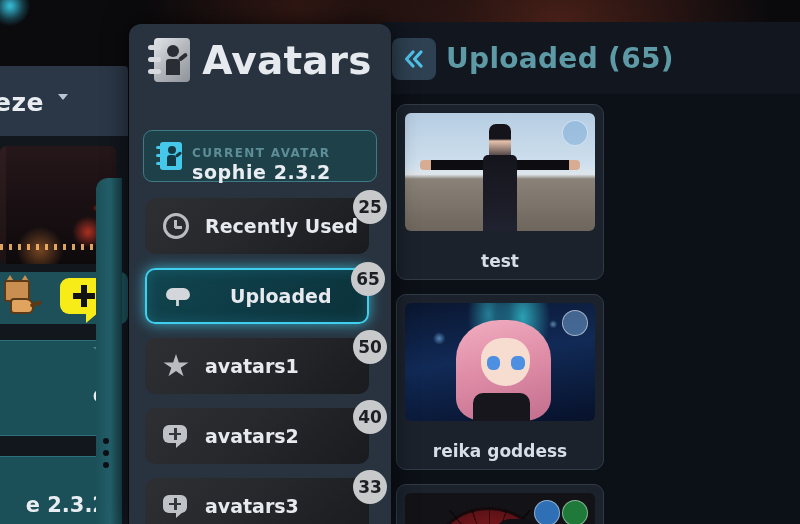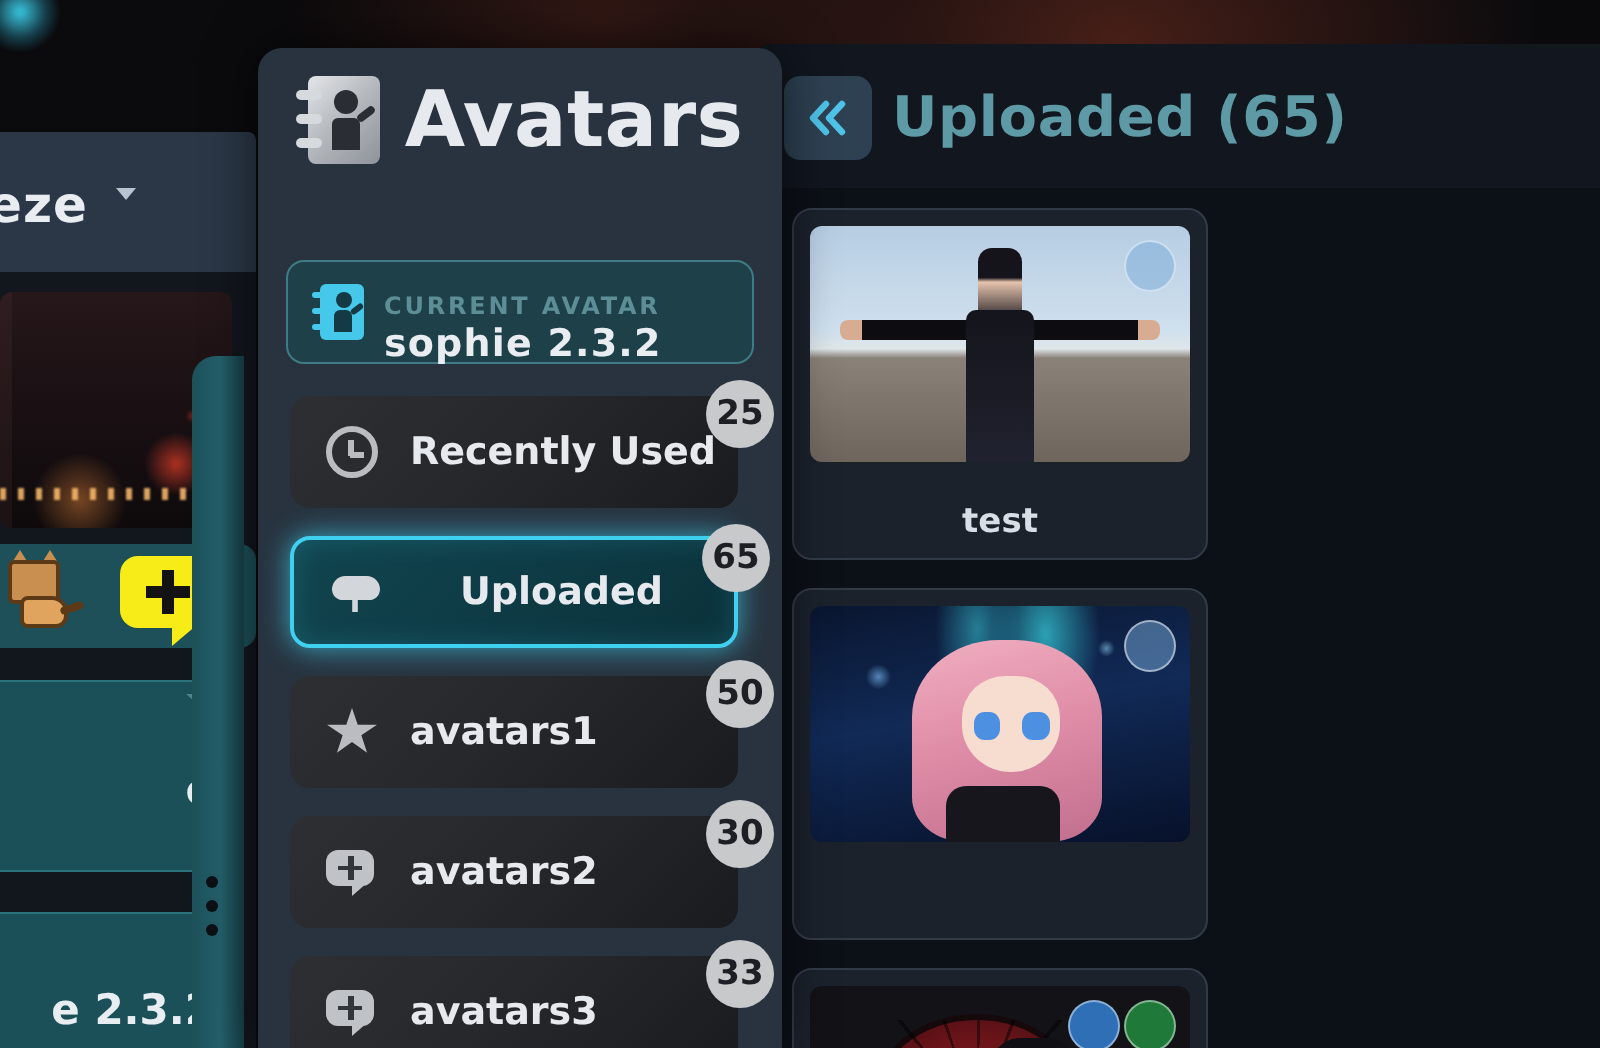--- a/index.html
+++ b/index.html
@@ -481,20 +481,21 @@
               <div class="hair"></div>
               <div class="face"></div>
               <div class="eye-l"></div>
               <div class="eye-r"></div>
               <div class="body"></div>
             </div>
             <div class="badges">
               <div class="badge-dot soft"></div>
             </div>
           </div>
+          <div class="av-label">reika goddess</div>
         </div>
         <div class="av-card">
           <div class="av-thumb">
             <div class="art art-mel">
               <div class="umbrella"></div>
               <div class="figure"></div>
             </div>
             <div class="badges">
               <div class="badge-dot blue"></div>
               <div class="badge-dot green"></div>
@@ -549,21 +550,21 @@
           <div class="mi-icon ic-star"></div>
           <div class="mi-label">avatars1</div>
           <div class="mi-count">50</div>
         </div>
         <div class="menu-item">
           <div class="mi-icon ic-bubble">
             <i class="v"></i>
             <i class="h"></i>
           </div>
           <div class="mi-label">avatars2</div>
-          <div class="mi-count">30</div>
+          <div class="mi-count">40</div>
         </div>
         <div class="menu-item">
           <div class="mi-icon ic-bubble">
             <i class="v"></i>
             <i class="h"></i>
           </div>
           <div class="mi-label">avatars3</div>
           <div class="mi-count">33</div>
         </div>
       </div>

